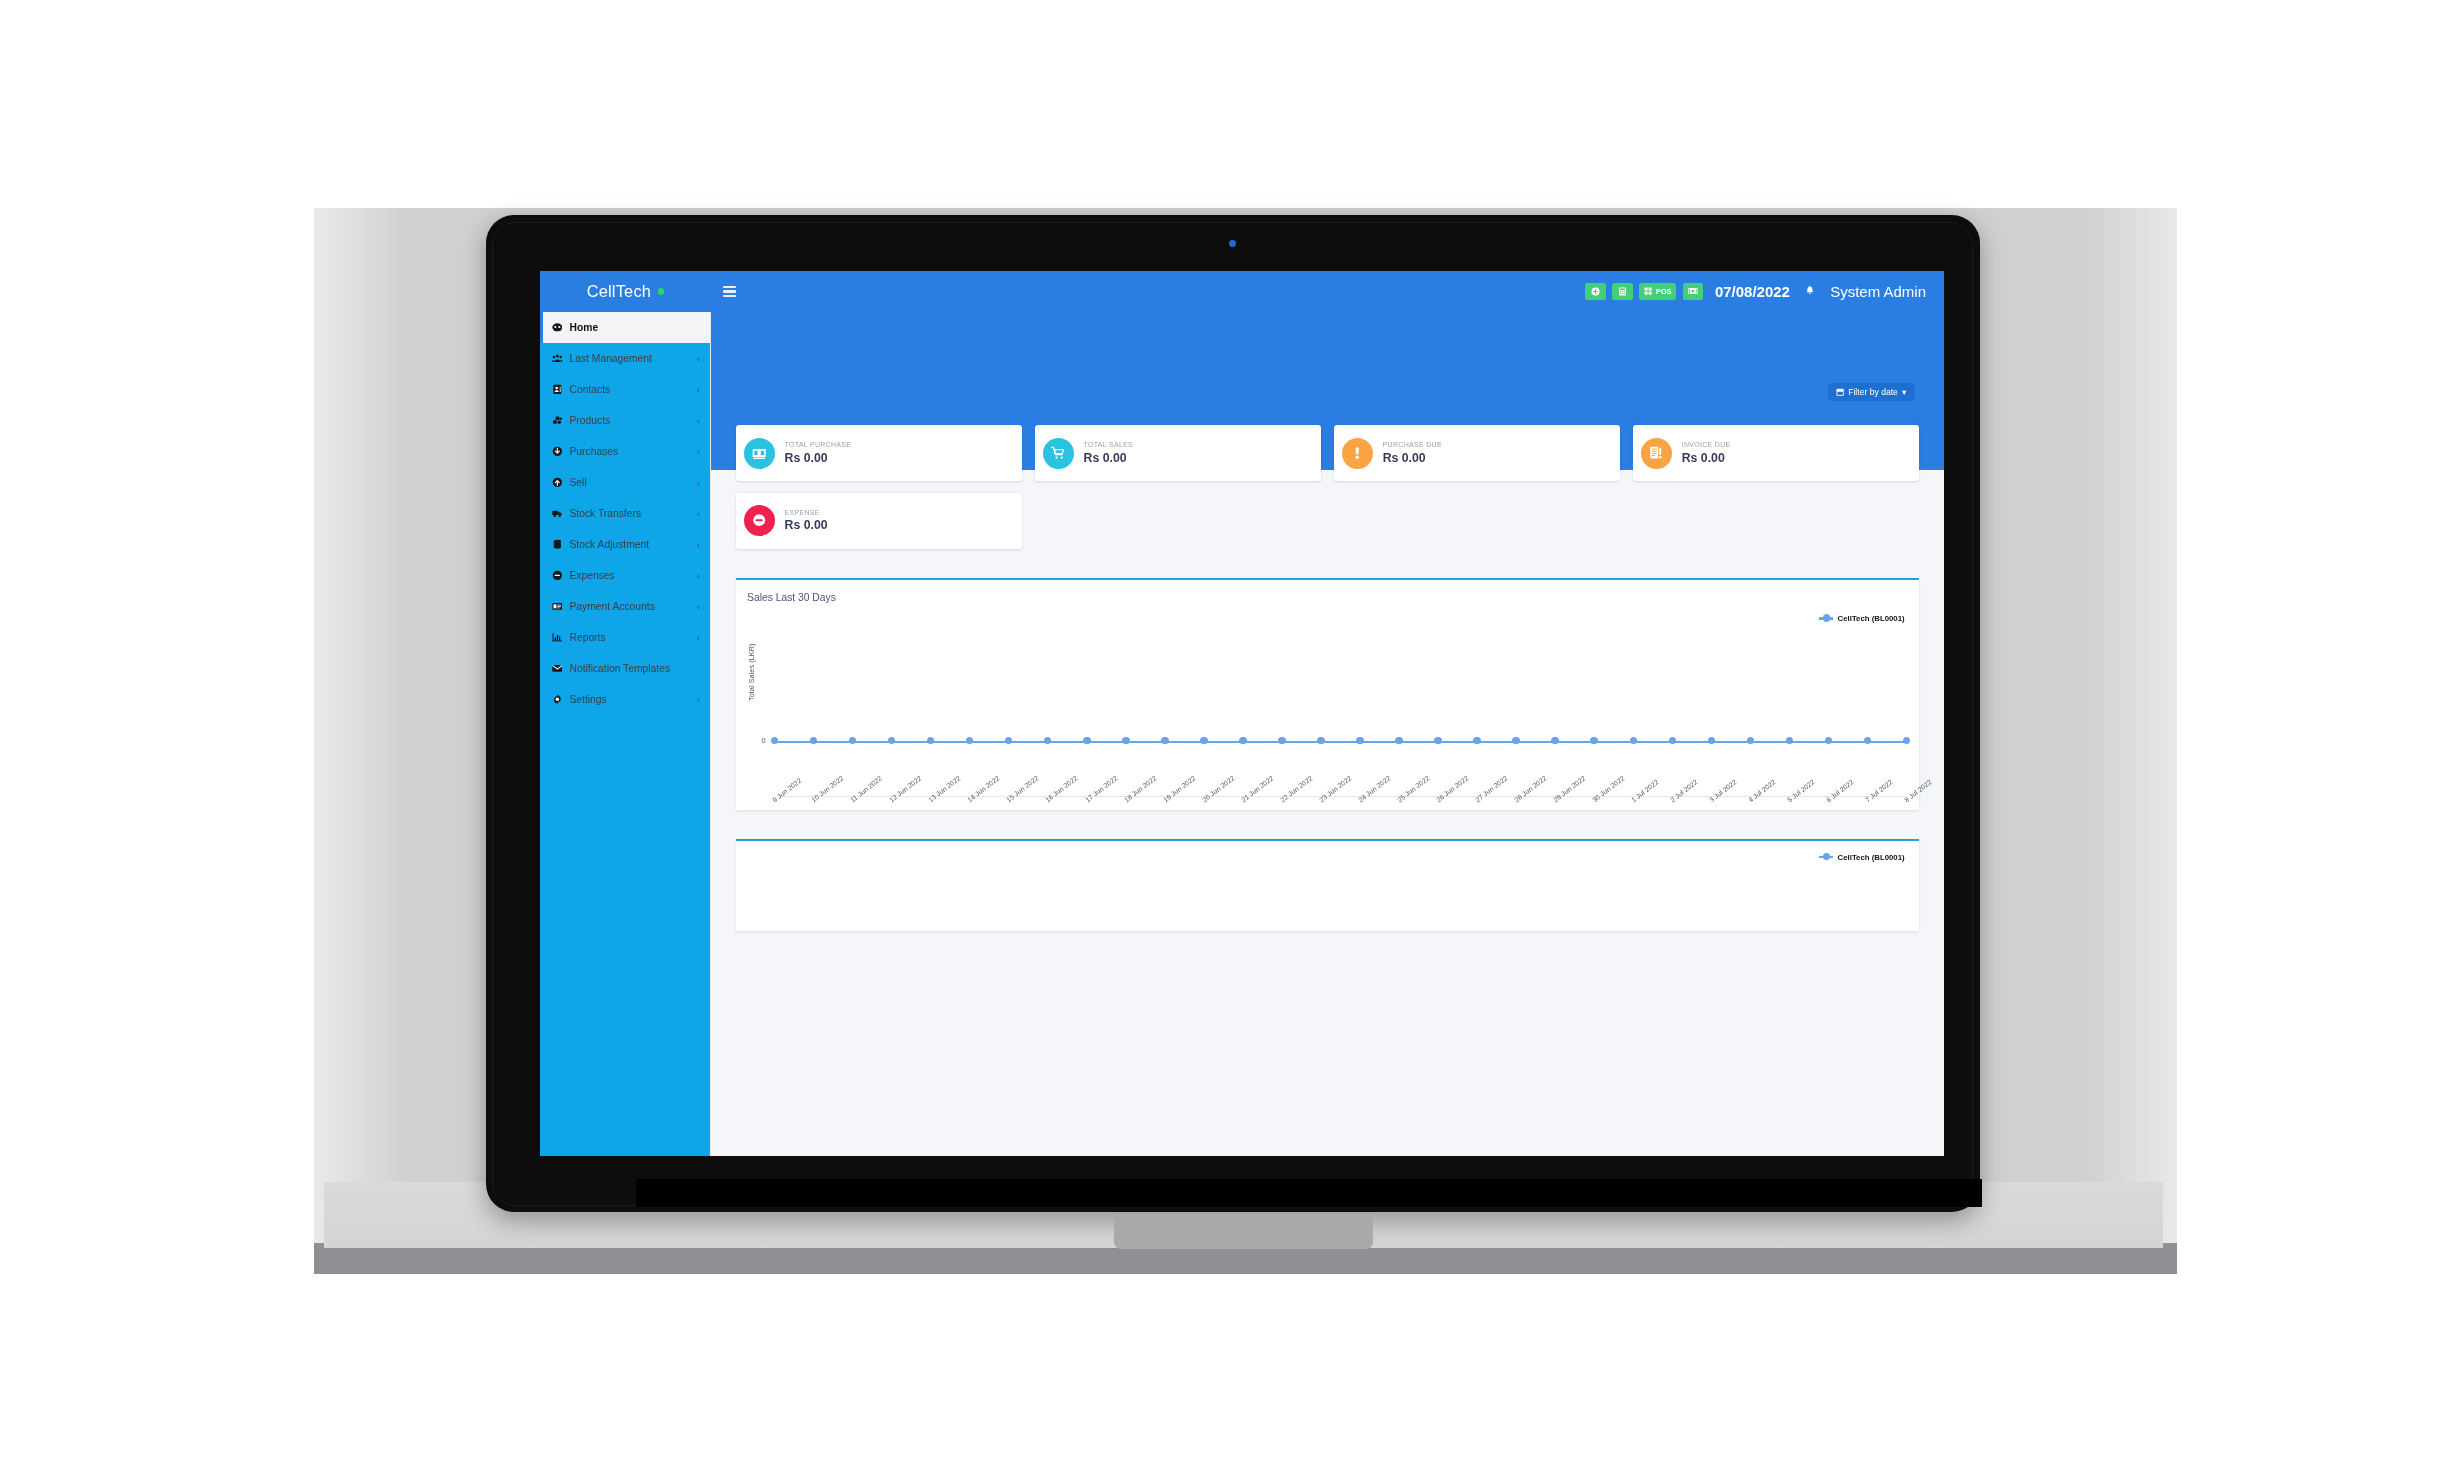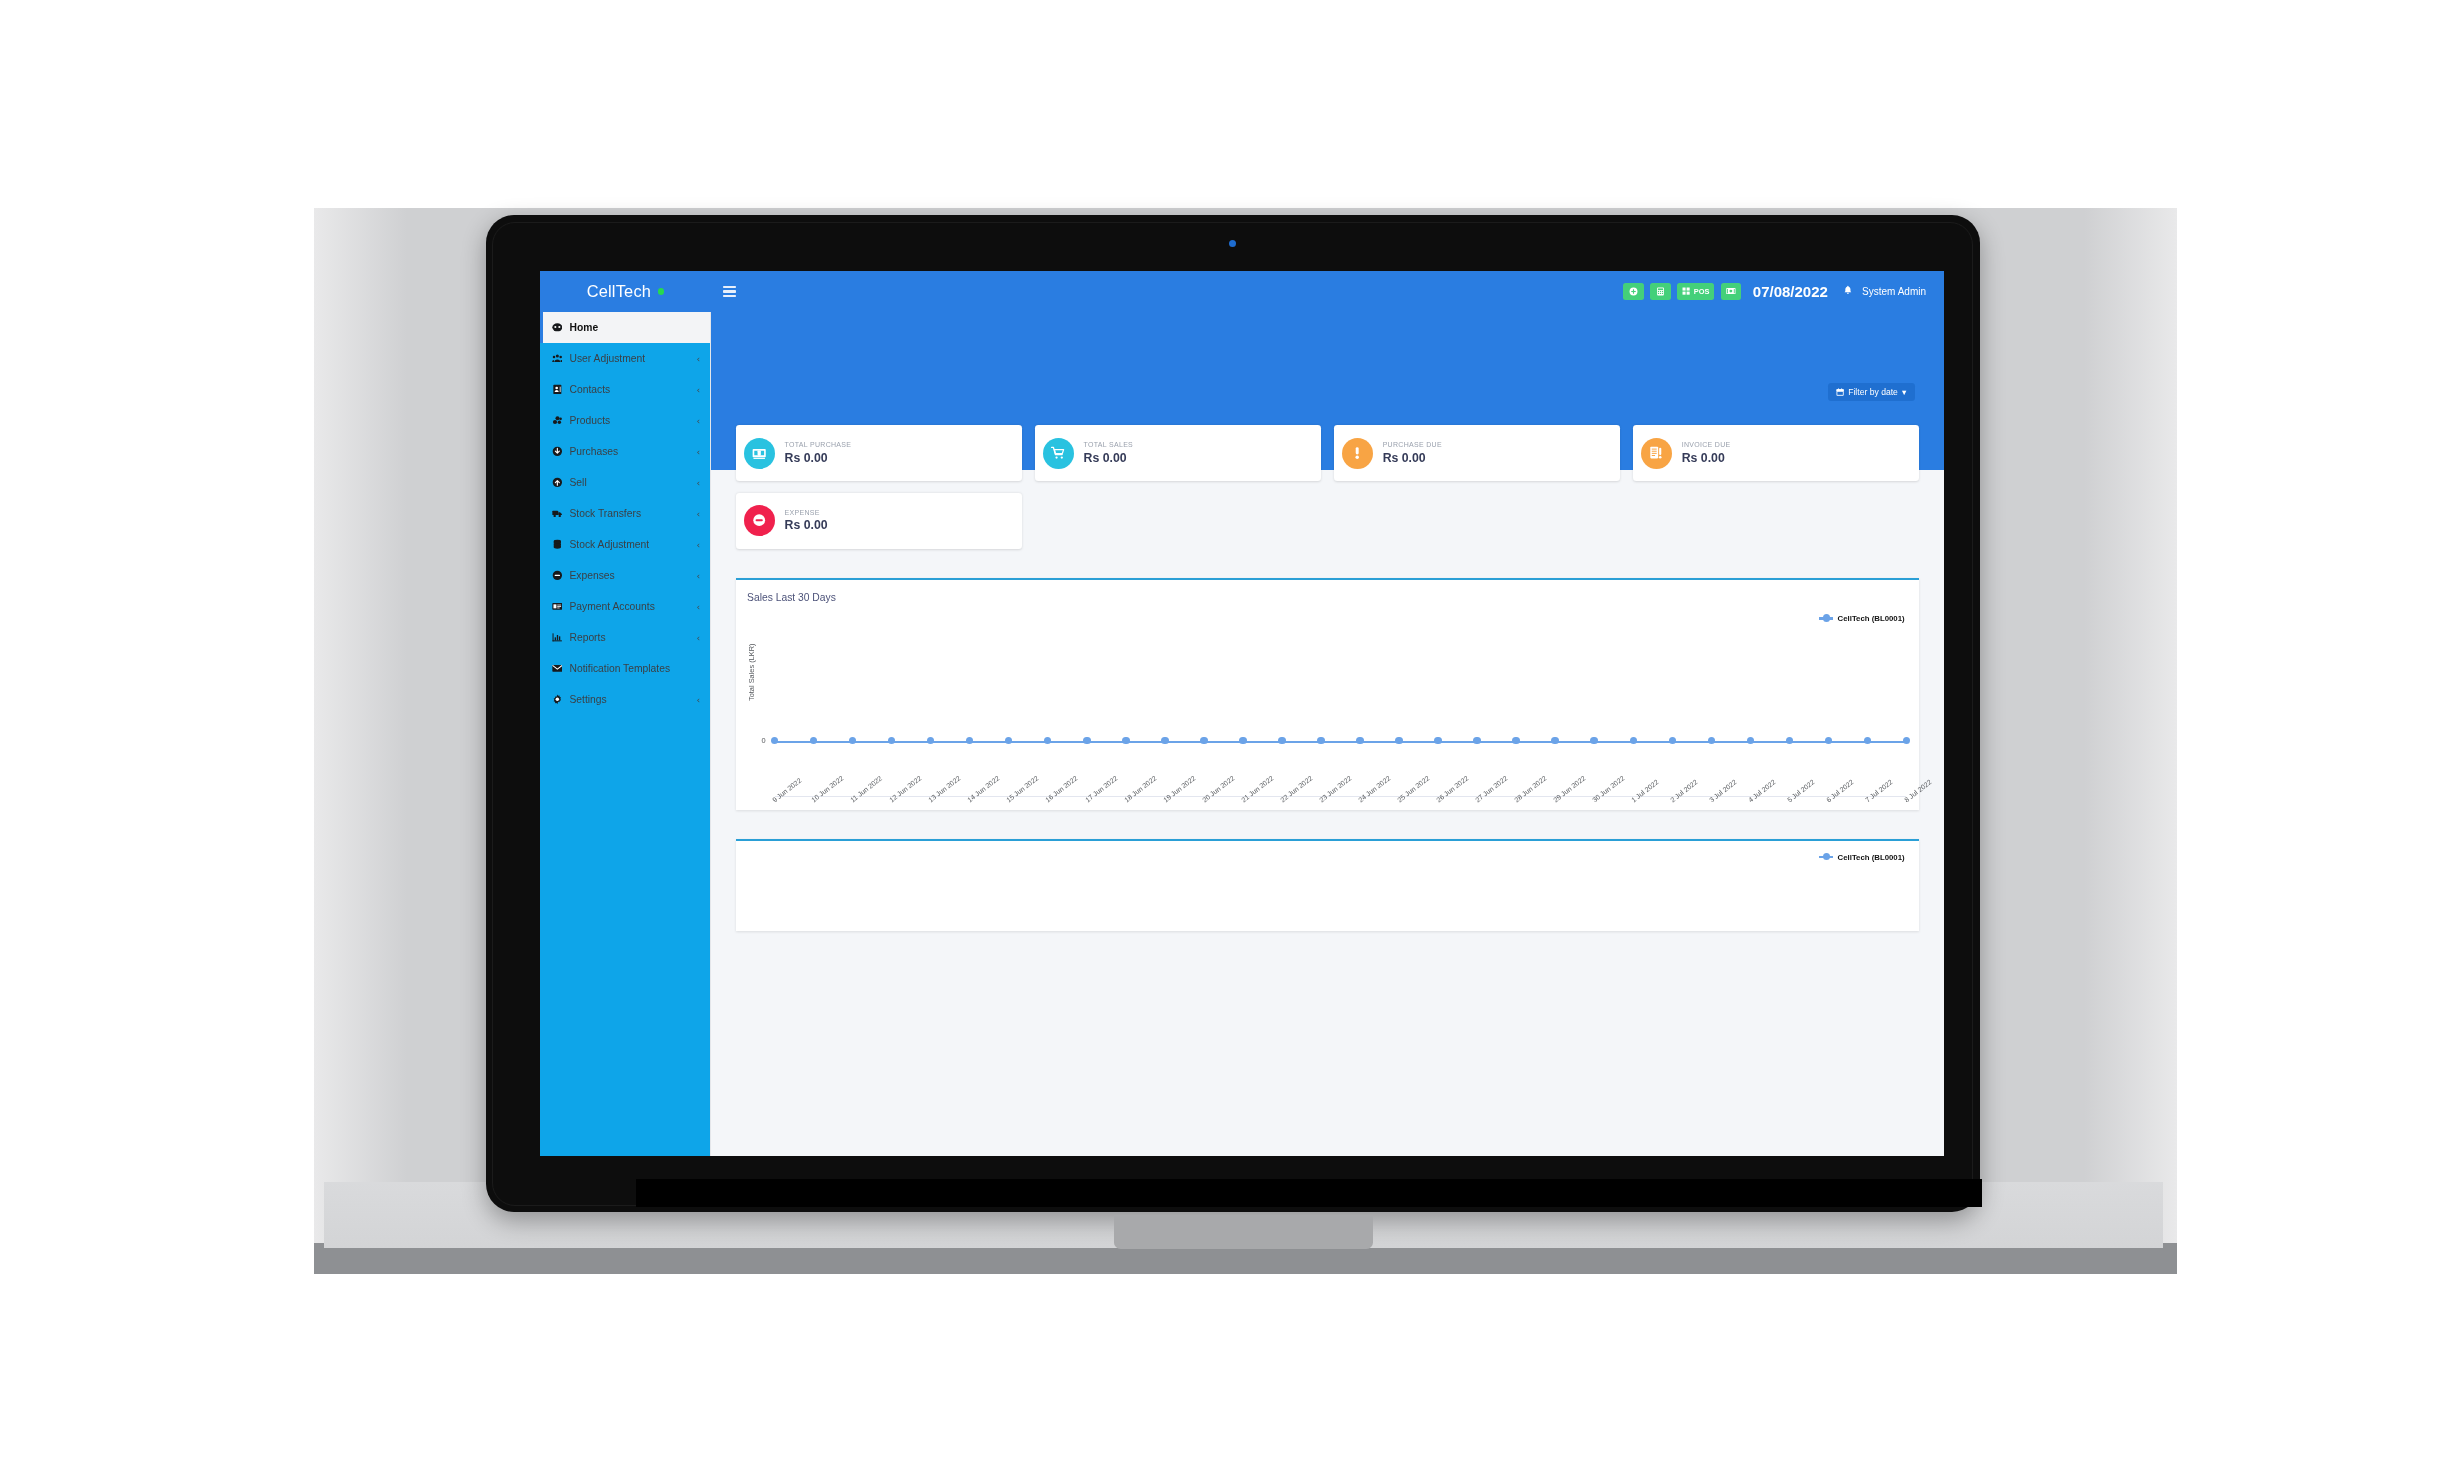--- a/index.html
+++ b/index.html
@@ -83,21 +83,21 @@
   .hamburger span { display:block; height:2.1px; background:#e8f0fb; margin:2.5px 0; border-radius:0.8px;}
   .topbar-right { margin-left:auto; display:flex; align-items:center; gap:6.6px; padding-right:18px; }
   .gbtn {
     background:#44d07a; border-radius:2.5px; height:17px; min-width:20.5px;
     display:flex; align-items:center; justify-content:center; gap:3.3px;
     padding:0 4.9px; color:#fff; font-size:7.4px; font-weight:bold; cursor:pointer;
   }
   .gbtn svg{display:block;}
   .topdate { color:#fff; font-size:15px; font-weight:bold; margin-left:4.9px; }
   .bell { color:#fff; margin-left:8.2px; cursor:pointer; }
-  .username { color:#fff; font-size:10px; margin-left:3px; cursor:pointer; }
+  .username { color:#fff; font-size:15px; margin-left:9px; cursor:pointer; }
 
   
   .hero {
     position:absolute; left:171px; top:41px; right:0; height:158px; background:#2a7de1;
   }
   .welcome { color:#fff; font-size:14px; padding: 18px 0 0 23px; }
   .filterbtn{
     position:absolute; right:29.5px; top:71px; background:#1f6fd0; color:#fff;
     border:none; border-radius:3.3px; height:18px; padding:0 8.2px;
     font-size:8.6px; display:flex; align-items:center; gap:4.1px; cursor:pointer;
@@ -192,21 +192,21 @@
             <span class="nav-ico">
               <svg width="10.7" height="10.7" viewBox="0 0 16 16">
                 <circle cx="8" cy="4.4" r="2.3" fill="#17191c"></circle>
                 <circle cx="3" cy="6" r="1.9" fill="#17191c"></circle>
                 <circle cx="13" cy="6" r="1.9" fill="#17191c"></circle>
                 <path d="M3.4 13.6c0-2.3 2-3.9 4.6-3.9s4.6 1.6 4.6 3.9z" fill="#17191c"></path>
                 <path d="M0 13.2c0-1.8 1.3-2.9 3-2.9v3.3z" fill="#17191c"></path>
                 <path d="M16 13.2c0-1.8-1.3-2.9-3-2.9v3.3z" fill="#17191c"></path>
               </svg>
             </span>
-            <span class="nav-label">User Adjustment</span>
+            <span class="nav-label">Last Management</span>
             <span class="nav-caret">‹</span>
           </div>
           <div class="nav-item">
             <span class="nav-ico">
               <svg width="10.7" height="10.7" viewBox="0 0 16 16">
                 <rect x="2" y="1" width="12" height="14" rx="1.3" fill="#17191c"></rect>
                 <circle cx="7" cy="6" r="2" fill="#fff"></circle>
                 <path d="M4 12c0-1.8 1.4-3 3-3s3 1.2 3 3z" fill="#fff"></path>
                 <rect x="11.6" y="4" width="1.2" height="8" fill="#fff"></rect>
               </svg>

